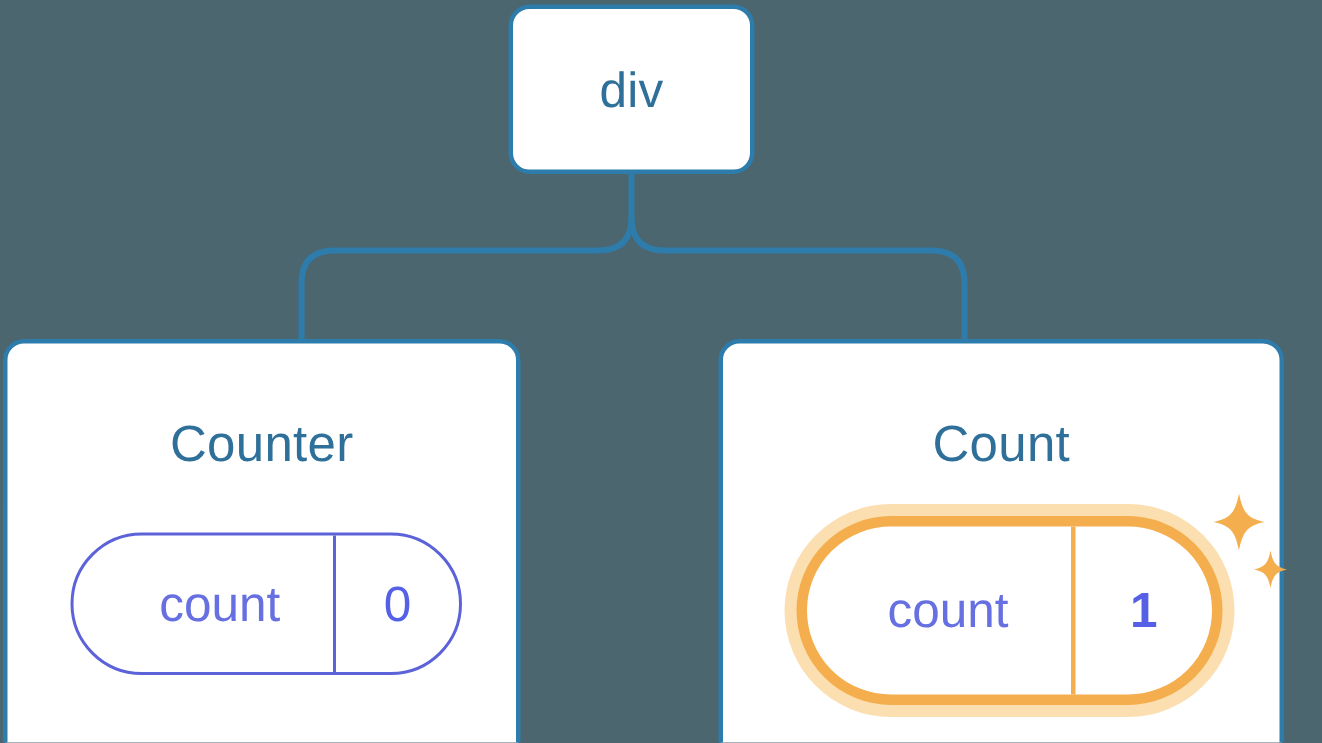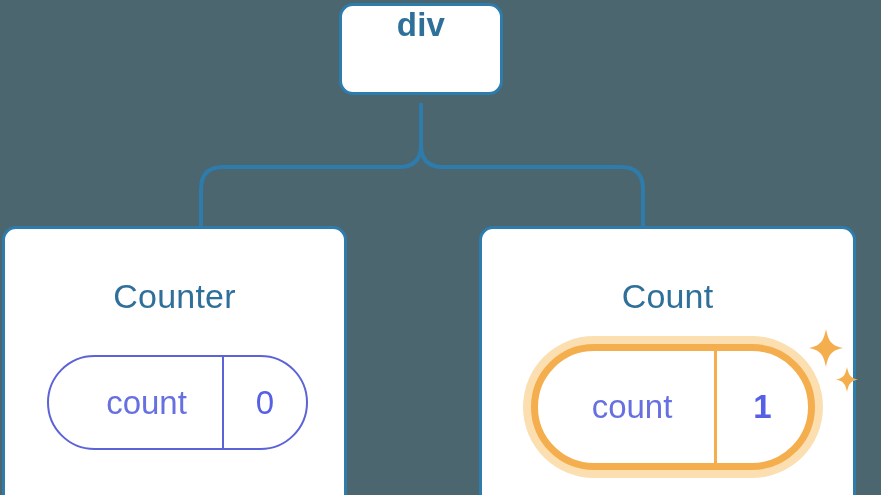--- a/index.html
+++ b/index.html
@@ -40,25 +40,24 @@
     border: 3px solid #2d7cab;
     border-radius: 14px;
     box-sizing: border-box;
   }
 
   
   .node-root {
     left: 339px;
     top: 3px;
     width: 164px;
-    height: 92px;
+    height: 113px;
     display: flex;
-    align-items: flex-start;
+    align-items: center;
     justify-content: center;
-    font-weight: bold;
   }
   .node-root .node-title {
     font-size: 33px;
     color: #2e7099;
     letter-spacing: 0.2px;
   }
 
   
   .node-child {
     top: 226px;

